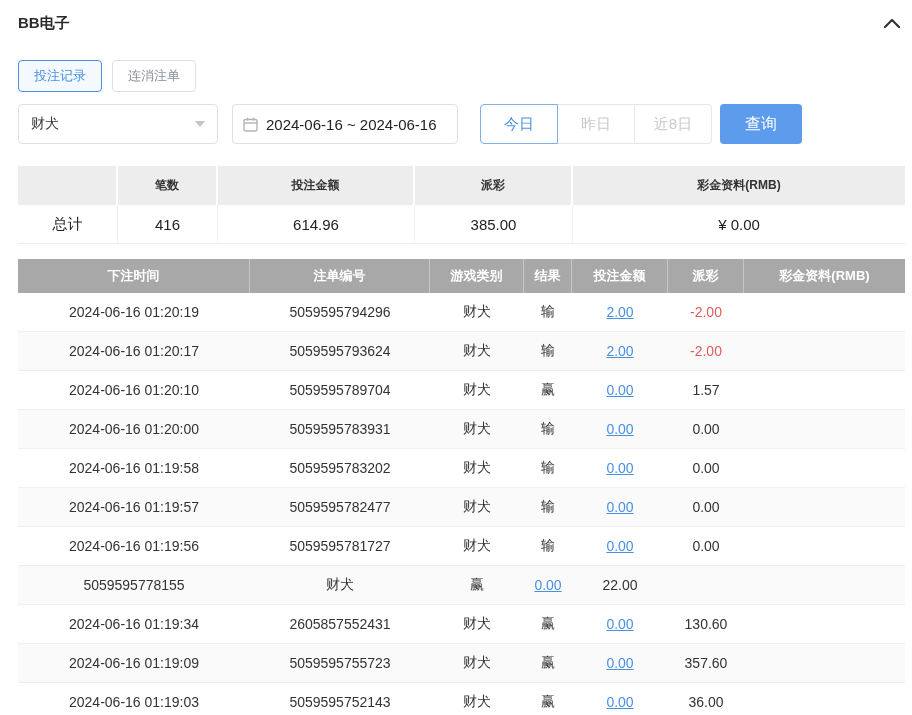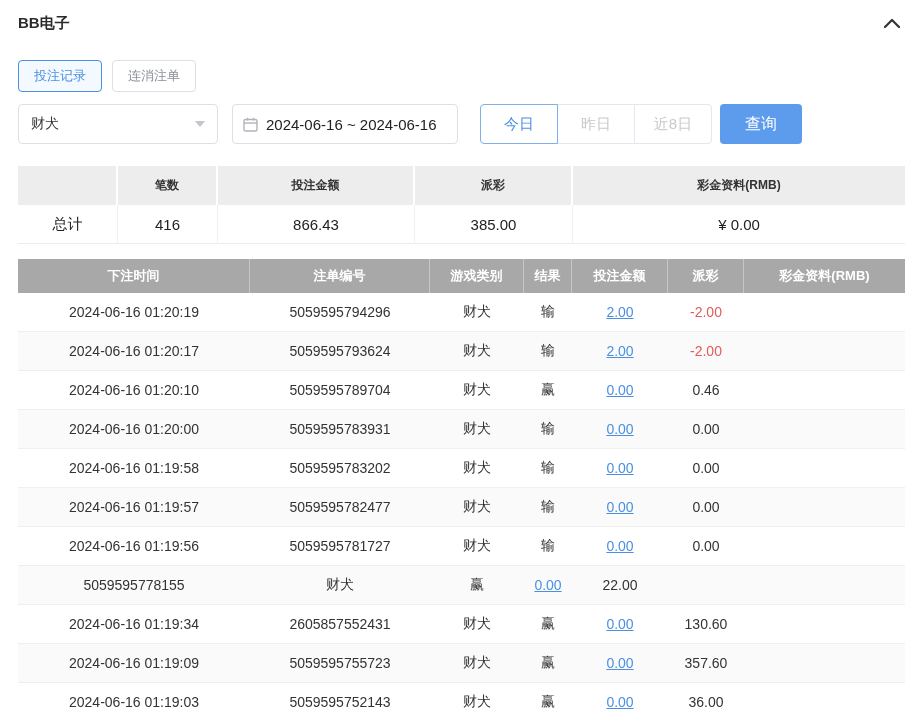--- a/index.html
+++ b/index.html
@@ -119,21 +119,21 @@
     <div class="srow shead">
       <div class="scell"></div>
       <div class="scell">笔数</div>
       <div class="scell">投注金额</div>
       <div class="scell">派彩</div>
       <div class="scell">彩金资料(RMB)</div>
     </div>
     <div class="srow sdata">
       <div class="scell">总计</div>
       <div class="scell">416</div>
-      <div class="scell">866.43</div>
+      <div class="scell">614.96</div>
       <div class="scell">385.00</div>
       <div class="scell">¥ 0.00</div>
     </div>
   </div>
 
   <div class="bet-table">
     <div class="thead">
       <div class="th">下注时间</div>
       <div class="th">注单编号</div>
       <div class="th">游戏类别</div>
@@ -168,21 +168,21 @@
   </div>
 
   <div class="trow">
     <div class="td">2024-06-16 01:20:10</div>
     <div class="td">5059595789704</div>
     <div class="td">财犬</div>
     <div class="td">赢</div>
     <div class="td">
             <a class="bet-link">0.00</a>
           </div>
-    <div class="td">0.46</div>
+    <div class="td">1.57</div>
     <div class="td"></div>
   </div>
 
   <div class="trow">
     <div class="td">2024-06-16 01:20:00</div>
     <div class="td">5059595783931</div>
     <div class="td">财犬</div>
     <div class="td">输</div>
     <div class="td">
             <a class="bet-link">0.00</a>

